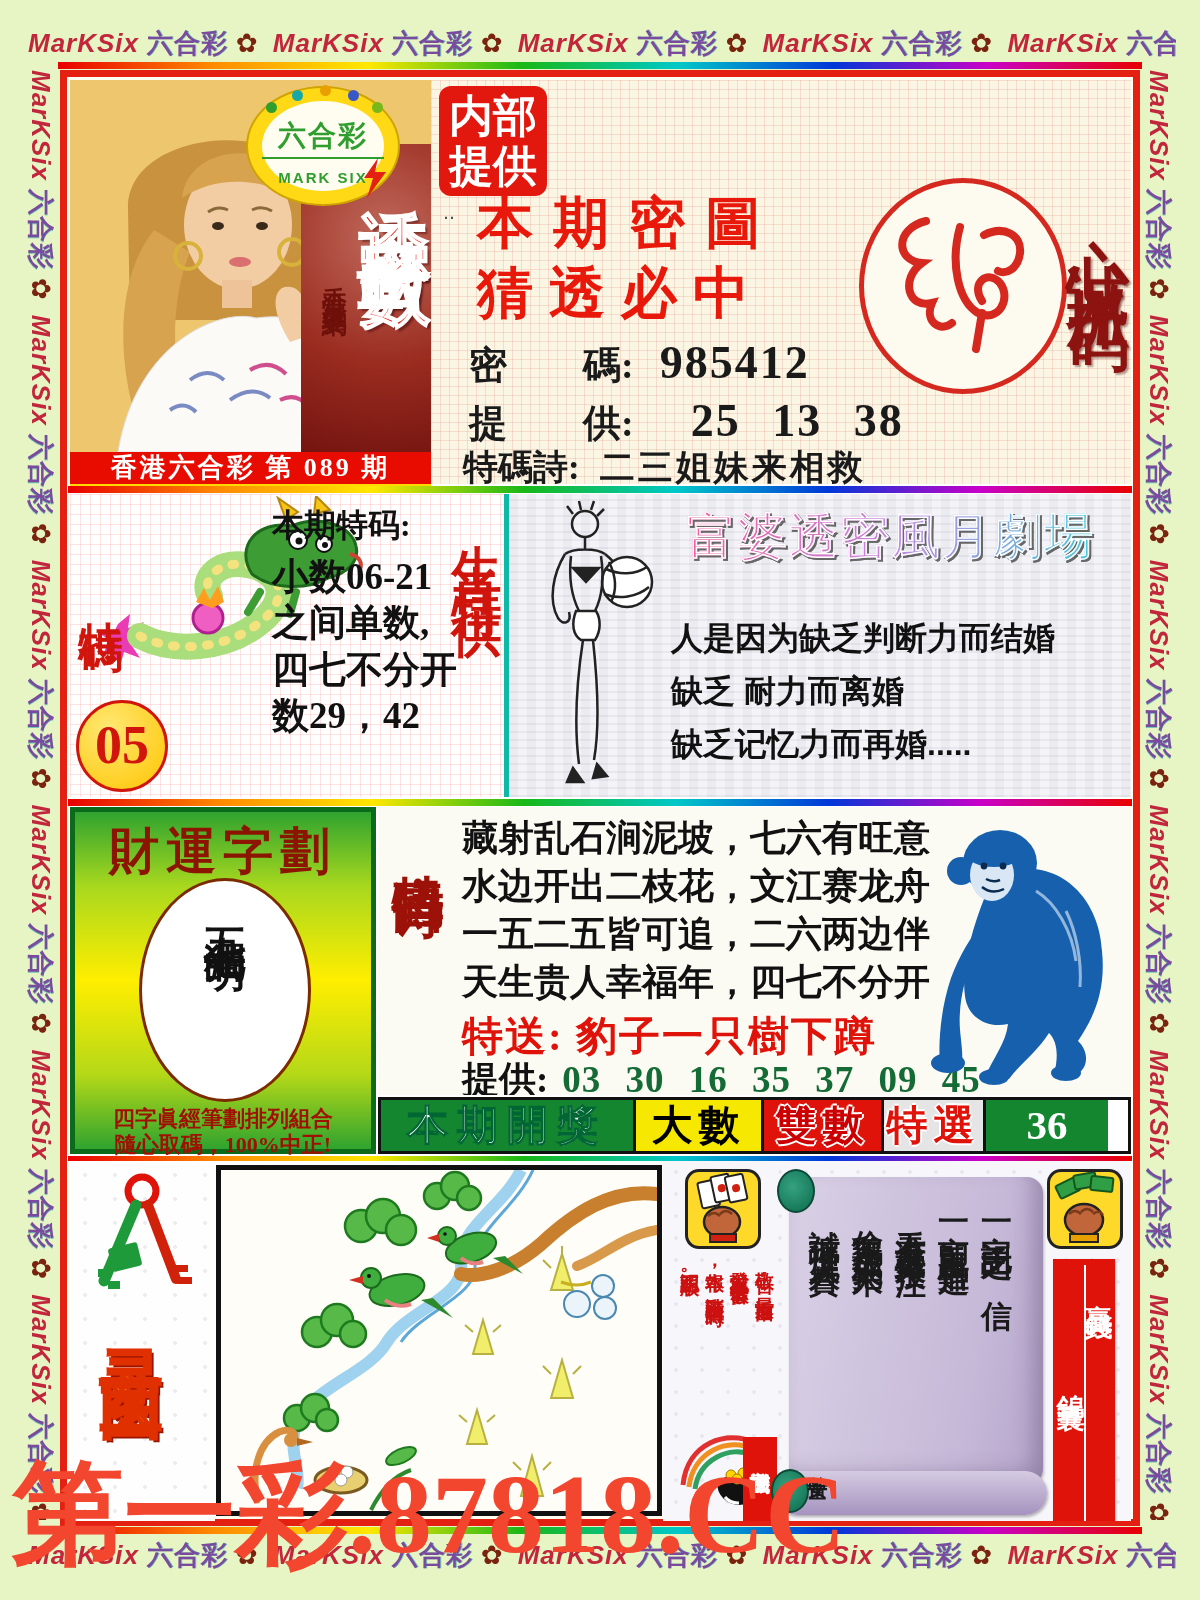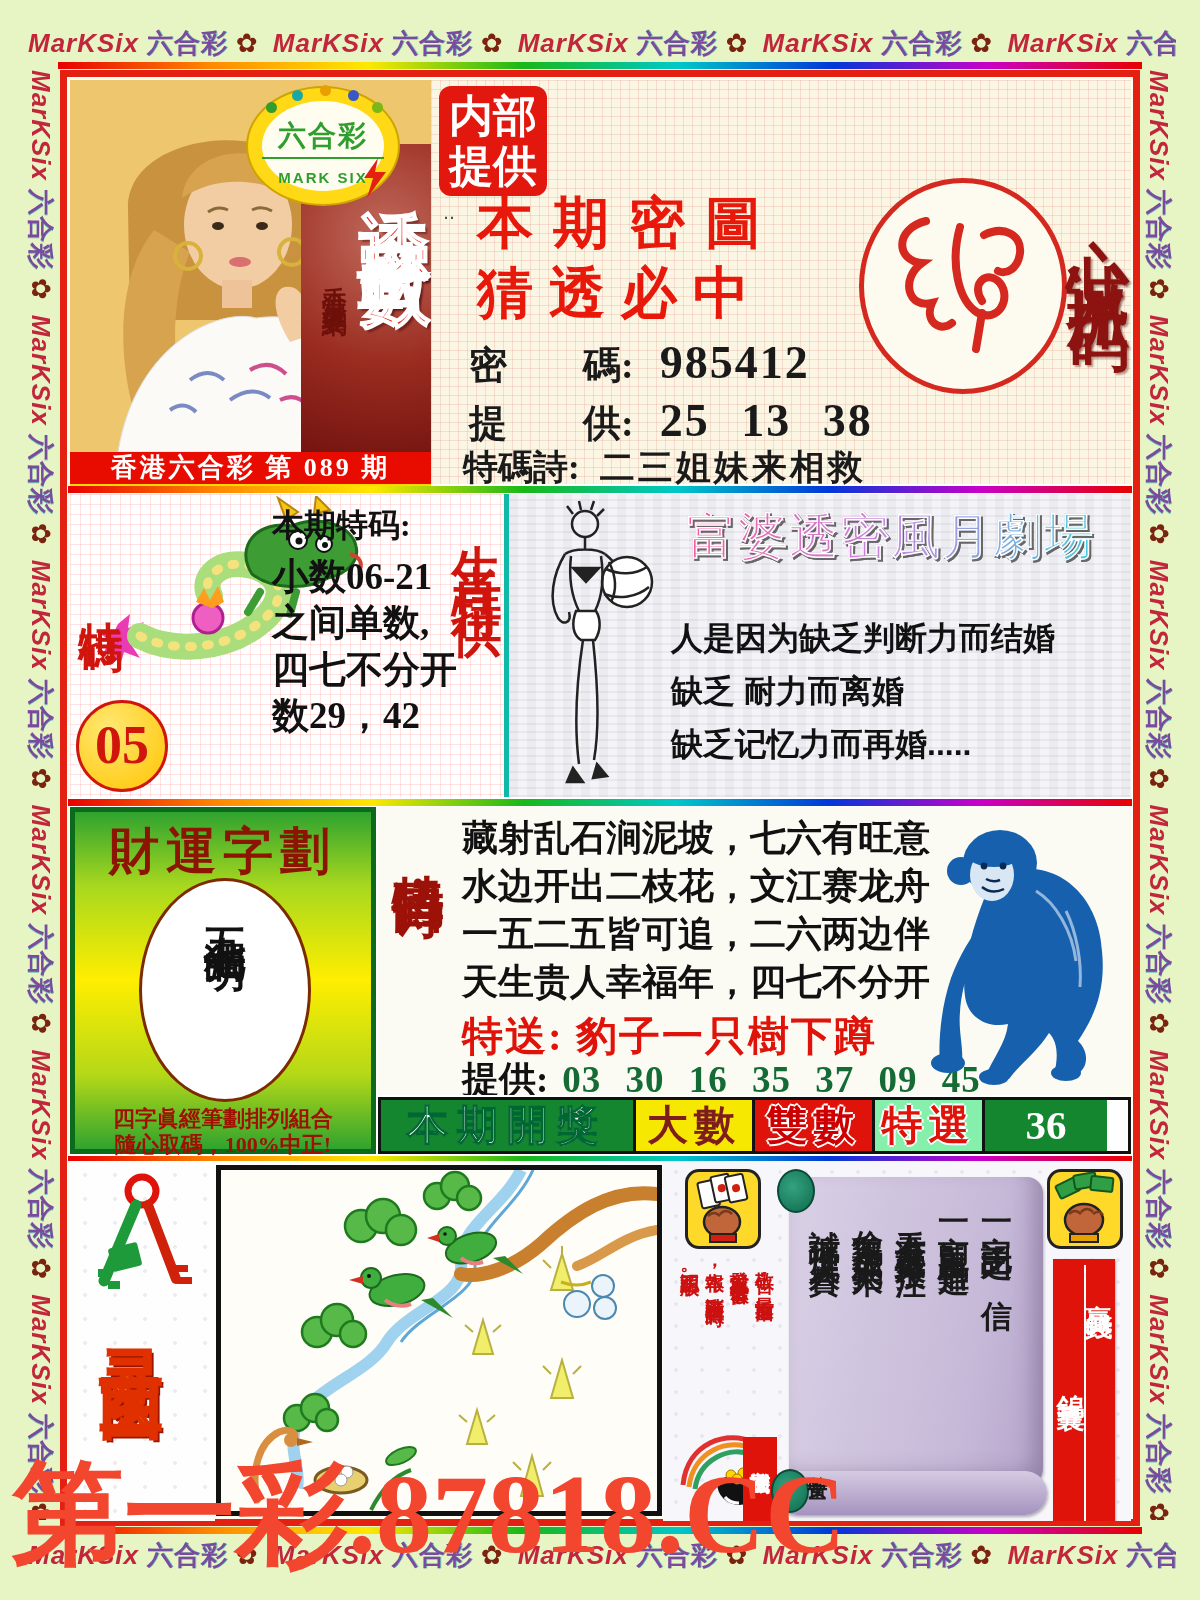--- a/index.html
+++ b/index.html
@@ -79,23 +79,23 @@
   .p-special{position:absolute;left:84px;top:202px;font-size:41px;font-weight:900;color:#e0130a;letter-spacing:2px;}
   .p-provide{position:absolute;left:84px;top:248px;display:flex;align-items:baseline;}
   .p-provide .lab{font-size:37px;font-weight:900;color:#111;}
   .p-provide .nums{font-size:37px;font-weight:900;color:#156b35;margin-left:14px;word-spacing:14px;letter-spacing:1px;}
 
   
   .result-bar{left:378px;top:1097px;width:753px;height:57px;display:flex;border:3px solid #111;box-sizing:border-box;font-family:"Liberation Serif",serif;}
   .result-bar .seg{height:100%;box-sizing:border-box;border-left:3px solid #111;text-align:center;font-weight:900;font-size:41px;line-height:50px;}
   .result-bar .seg:first-child{border-left:none;}
   .seg-open{width:252px;background:#13862f;color:#fff;letter-spacing:9px;-webkit-text-stroke:1px #063;}
-  .seg-big{width:119px;background:#f6e800;color:#7f1d1d;letter-spacing:6px;}
+  .seg-big{width:128px;background:#f6e800;color:#000000;letter-spacing:6px;}
   .seg-double{width:120px;background:#e0130a;color:#c00;letter-spacing:6px;text-shadow:-2px 0 #fff,2px 0 #fff,0 -2px #fff,0 2px #fff,-1px -1px #fff,1px 1px #fff;}
-  .seg-special{width:110px;background:#86efac;color:#e0130a;letter-spacing:6px;text-shadow:-2px 0 #fff,2px 0 #fff,0 -2px #fff,0 2px #fff;}
+  .seg-special{width:102px;background:#e5e5e5;color:#e0130a;letter-spacing:6px;text-shadow:-2px 0 #fff,2px 0 #fff,0 -2px #fff,0 2px #fff;}
   .seg-number{width:125px;background:#13862f;color:#fff;font-size:46px;}
 
   
   .treasure-left{left:70px;top:1163px;width:145px;height:358px;background-color:#fefefe;background-image:radial-gradient(rgba(160,160,160,.18) 2px,transparent 2px);background-size:30px 24px;overflow:visible;}
   .treasure-title{position:absolute;left:30px;top:138px;font-size:62px;font-weight:900;color:#ffd400;-webkit-text-stroke:2.5px #e03000;text-shadow:3px 3px 0 #991500;letter-spacing:16px;line-height:1;z-index:5;}
   .map-panel{left:216px;top:1165px;width:446px;height:351px;background:#fff;border:5px solid #111;box-sizing:border-box;}
 
   .scrollarea{left:663px;top:1161px;width:468px;height:360px;background-color:#f7f6fa;background-image:radial-gradient(rgba(150,140,170,.14) 2px,transparent 2px);background-size:26px 22px;overflow:hidden;}
   .notice{position:absolute;left:16px;top:96px;height:212px;display:flex;flex-direction:row-reverse;gap:3px;}
   .notice .ncol{writing-mode:vertical-rl;text-orientation:upright;font-size:19px;font-weight:900;color:#cc1111;letter-spacing:2px;line-height:1.15;}
@@ -176,21 +176,21 @@
 
   <div class="abs secret-panel">
     <div class="badge serif">内部提供</div>
     <div class="dots">‥</div>
     <div class="s-title1 serif">本期密圖</div>
     <div class="s-title2 serif">猜透必中</div>
     <div class="s-row serif" style="top:256px;">
       <span class="s-label">密　　碼:</span>
       <span class="s-value">985412</span>
     </div>
-    <div class="s-row serif" style="top:314px;">
+    <div class="s-row serif" style="top:314px;gap:31px;">
       <span class="s-label">提　　供:</span>
       <span class="s-value">25 13 38</span>
     </div>
     <div class="s-row s-row-poem serif" style="top:364px;left:32px;">
       <span class="s-label">特碼詩:</span>
       <span class="s-value">二三姐妹来相救</span>
     </div>
     <div class="stamp">
       <svg width="188" height="196" viewBox="0 0 188 196">
         <g fill="none" stroke="#d5281e" stroke-width="8" stroke-linecap="round">

